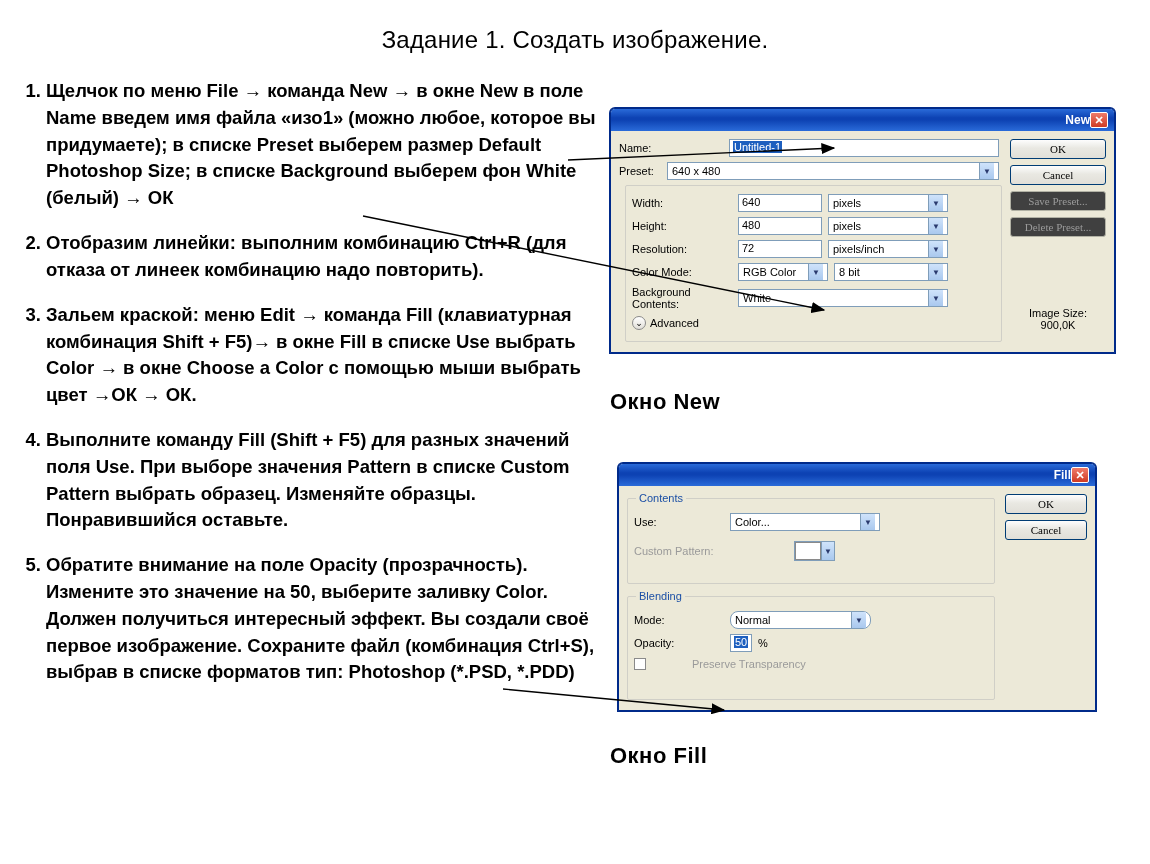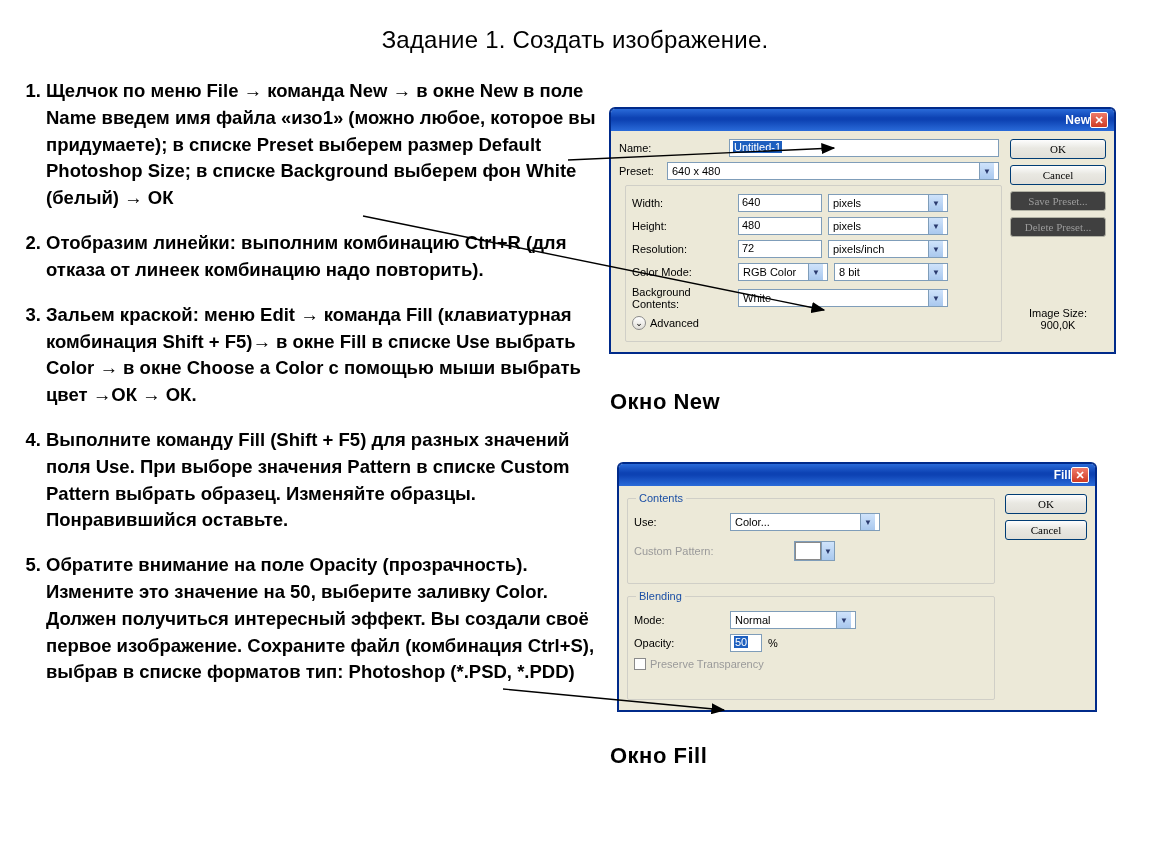--- a/index.html
+++ b/index.html
@@ -313,31 +313,31 @@
                 <span class="swatch"></span>
                   <span class="arr2">▼</span>
               </div>
             </div>
           </div>
 
           <div class="xp-group" style="margin-top:12px;height:104px;">
             <div class="xp-group-label" style="color:#1b4fa5;">Blending</div>
             <div class="xp-row" style="margin-top:6px;">
               <div class="xp-label" style="width:96px;">Mode:</div>
-              <div class="xp-select" style="width:126px;">
+              <div class="xp-select" style="width:141px;border-radius:8px;">
                 <span>Normal</span>
                   <span class="arr">▼</span>
               </div>
             </div>
             <div class="xp-row">
               <div class="xp-label" style="width:96px;">Opacity:</div>
-              <div class="xp-input" style="width:32px;"><span class="seltext">50</span></div>
+              <div class="xp-input" style="width:22px;"><span class="seltext">50</span></div>
               <span style="padding-left:6px;">%</span>
             </div>
-            <div class="xp-row disabled-text" style="margin-top:6px;">
+            <div class="xp-row disabled-text" style="margin-top:6px;gap:42px;">
               <span class="chk"></span>
               <span>Preserve Transparency</span>
             </div>
           </div>
         </div>
         <div style="width:92px;padding-left:10px;">
           <div class="xp-btn" style="min-width:72px;">OK</div>
           <div class="xp-btn" style="min-width:72px;">Cancel</div>
         </div>
       </div>

